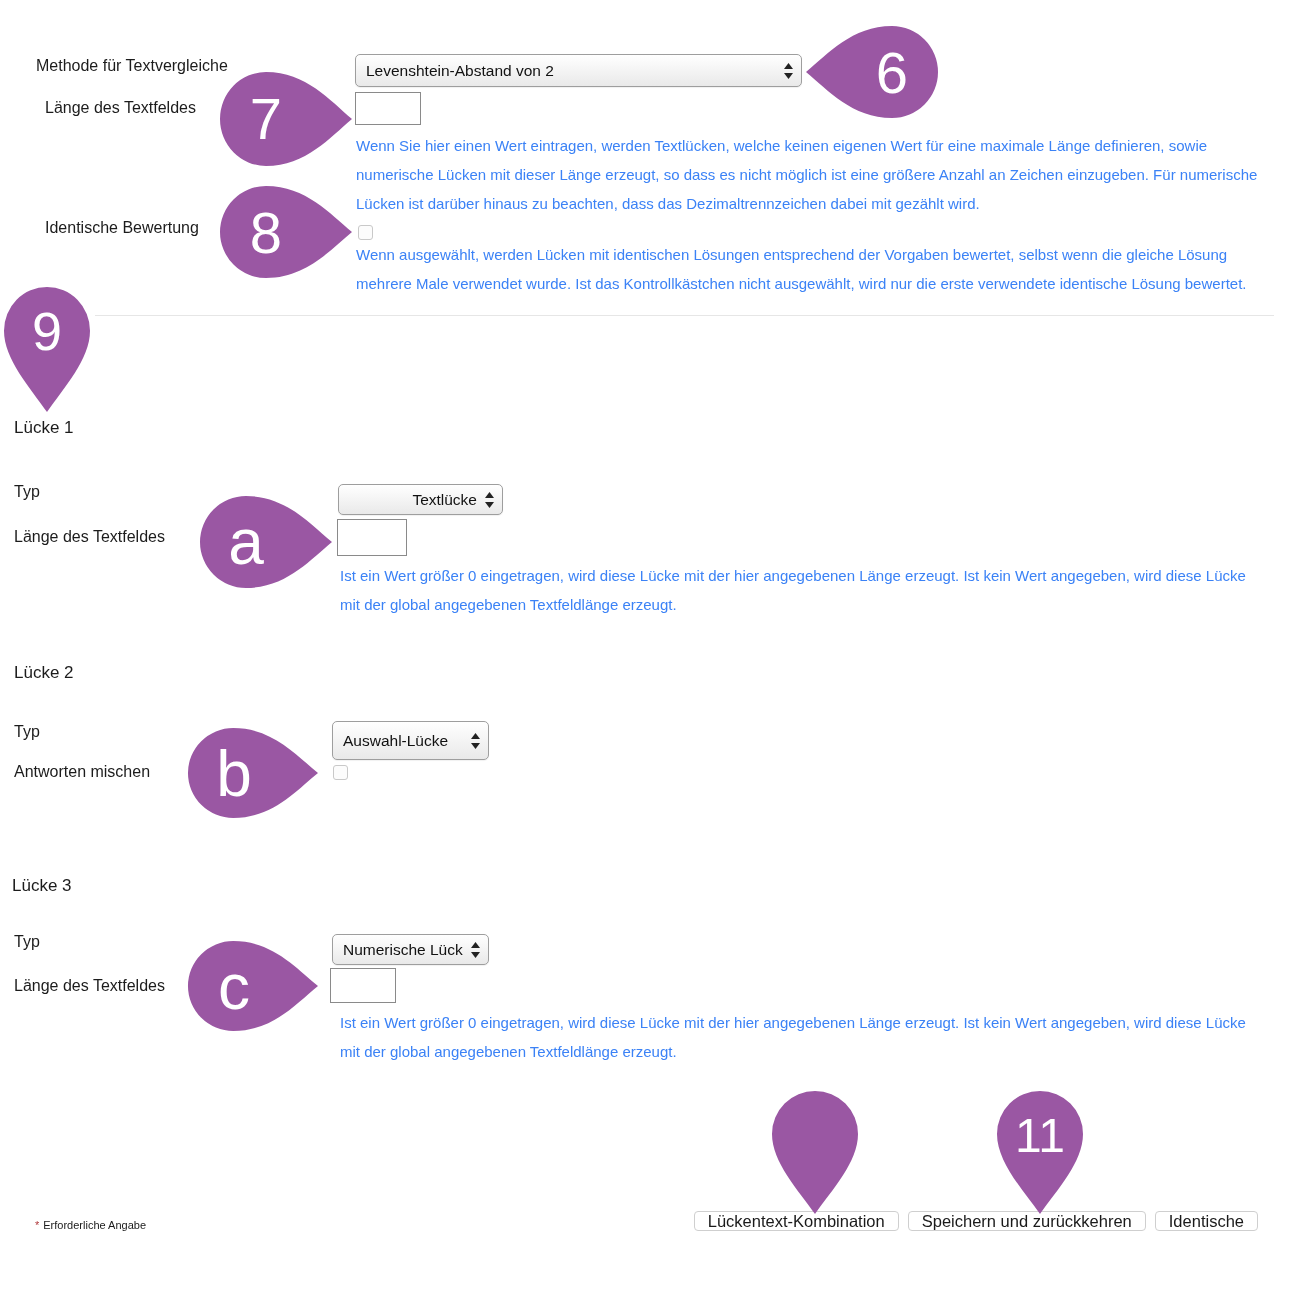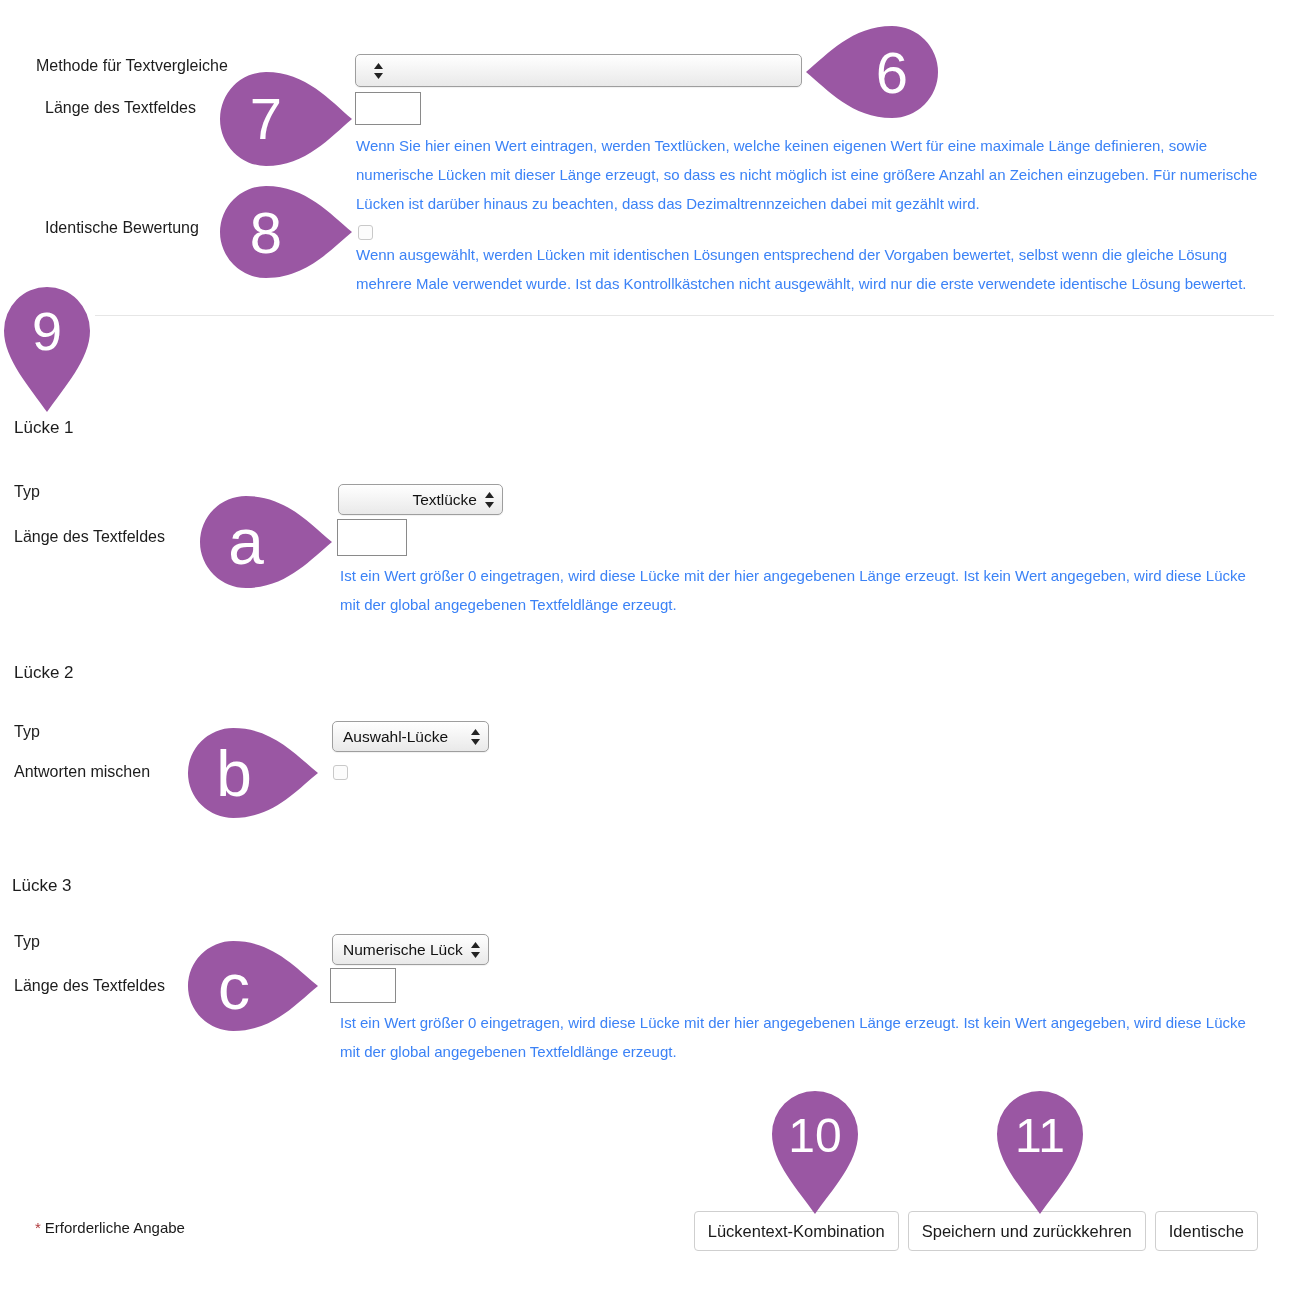--- a/index.html
+++ b/index.html
@@ -15,44 +15,45 @@
           padding:0 8px 0 10px;font-size:15.5px;color:#111;box-shadow:0 1px 1px rgba(0,0,0,.06);cursor:default;}
   .select .val{flex:1;white-space:nowrap;overflow:hidden;}
   .spin{flex:0 0 auto;margin-left:8px;display:block;}
 
   .tinput{position:absolute;box-sizing:border-box;border:1px solid #8a8a8a;background:#fff;border-radius:0;padding:0 4px;font-size:15px;}
   .checkbox{position:absolute;box-sizing:border-box;width:15px;height:15px;border:1px solid #c9c9c9;border-radius:3px;background:#fcfcfc;}
 
   .divider{position:absolute;height:0;border-top:1px solid #e6e6e6;}
 
   .btnrow{position:absolute;top:1211px;right:42px;display:flex;gap:9px;}
-  .btn{height:40px;box-sizing:border-box;padding:0 13px;border:1px solid #cfcfcf;border-radius:4px;background:#fff;
+  .btn{height:20px;box-sizing:border-box;padding:0 13px;border:1px solid #cfcfcf;border-radius:4px;background:#fff;
        font-size:16.5px;color:#1a1a1a;display:flex;align-items:center;white-space:nowrap;cursor:pointer;}
 
-  .reqnote{position:absolute;left:35px;top:1219px;font-size:15px;color:#1a1a1a;}
+  .reqnote{position:absolute;left:35px;top:1219px;font-size:11px;color:#1a1a1a;}
   .reqstar{color:#b0393c;margin-right:4px;}
 
   .pin{position:absolute;}
   .pin svg{position:absolute;left:0;top:0;width:100%;height:100%;}
   .pin path{fill:var(--accent,#9a57a3);}
   .pin .pin-label{position:absolute;display:flex;align-items:center;justify-content:center;
                   color:#fff;font-family:"Liberation Sans",sans-serif;}
   .pin-right .pin-label{left:0;top:0;width:96px;height:96px;font-size:58px;}
   .pin-left  .pin-label{right:0;top:0;width:96px;height:96px;font-size:58px;}
   .pin-down  .pin-label{left:0;top:2px;width:90px;height:86px;font-size:54px;}
   .pin .letter{font-size:64px;}
   .pin .two-digit{font-size:48px;}
 </style>
 </head>
 <body>
 
 <div class="canvas">
 
   <div class="lbl" style="left:36px;top:57px;">Methode für Textvergleiche</div>
   <div class="select" style="left:355px;top:54px;width:447px;">
+    <span class="val">Levenshtein-Abstand von 2</span>
     <svg class="spin" width="9" height="16" viewBox="0 0 9 16">
       <path d="M4.5 0 L9 6 H0 Z" fill="#222"></path>
       <path d="M4.5 16 L0 10 H9 Z" fill="#222"></path>
     </svg>
   </div>
 
   <div class="lbl" style="left:45px;top:99px;">Länge des Textfeldes</div>
   <input class="tinput" style="left: 355px; top: 92px; width: 66px; height: 33px;">
 
   <div class="help" style="left:356px;top:131px;width:918px;">Wenn Sie hier einen Wert eintragen, werden Textlücken, welche keinen eigenen Wert für eine maximale Länge definieren, sowie numerische Lücken mit dieser Länge erzeugt, so dass es nicht möglich ist eine größere Anzahl an Zeichen einzugeben. Für numerische Lücken ist darüber hinaus zu beachten, dass das Dezimaltrennzeichen dabei mit gezählt wird.</div>
@@ -71,21 +72,21 @@
       <path d="M4.5 0 L9 6 H0 Z" fill="#222"></path>
       <path d="M4.5 16 L0 10 H9 Z" fill="#222"></path>
     </svg>
   </div>
   <div class="lbl" style="left:14px;top:528px;">Länge des Textfeldes</div>
   <input class="tinput" style="left: 337px; top: 519px; width: 70px; height: 37px;">
   <div class="help" style="left:340px;top:561px;width:918px;">Ist ein Wert größer 0 eingetragen, wird diese Lücke mit der hier angegebenen Länge erzeugt. Ist kein Wert angegeben, wird diese Lücke mit der global angegebenen Textfeldlänge erzeugt.</div>
 
   <div class="heading" style="left:14px;top:663px;">Lücke 2</div>
   <div class="lbl" style="left:14px;top:723px;">Typ</div>
-  <div class="select" style="left:332px;top:721px;width:157px;height:31px;">
+  <div class="select" style="left:332px;top:721px;width:157px;height:39px;">
     <span class="val">Auswahl-Lücke</span>
     <svg class="spin" width="9" height="16" viewBox="0 0 9 16">
       <path d="M4.5 0 L9 6 H0 Z" fill="#222"></path>
       <path d="M4.5 16 L0 10 H9 Z" fill="#222"></path>
     </svg>
   </div>
   <div class="lbl" style="left:14px;top:763px;">Antworten mischen</div>
   <div class="checkbox" style="left:333px;top:765px;"></div>
 
   <div class="heading" style="left:12px;top:876px;">Lücke 3</div>
@@ -156,21 +157,20 @@
     <svg viewBox="0 0 134 96" preserveAspectRatio="none">
       <path d="M134 48 C112 30 88 2 48 2 A46 46 0 1 0 48 94 C88 94 112 66 134 48 Z"></path>
     </svg>
     <span class="pin-label letter">c</span>
   </div>
 
   <div class="pin pin-down" style="left:770px;top:1090px;width:90px;height:124px;">
     <svg viewBox="0 0 90 124">
       <path d="M45 124 C28 100 2 72 2 44 A43 43 0 1 1 88 44 C88 72 62 100 45 124 Z"></path>
     </svg>
-    <span class="pin-label two-digit">10</span>
   </div>
 
   <div class="pin pin-down" style="left:995px;top:1090px;width:90px;height:124px;">
     <svg viewBox="0 0 90 124">
       <path d="M45 124 C28 100 2 72 2 44 A43 43 0 1 1 88 44 C88 72 62 100 45 124 Z"></path>
     </svg>
     <span class="pin-label two-digit">11</span>
   </div>
 
 </div>

